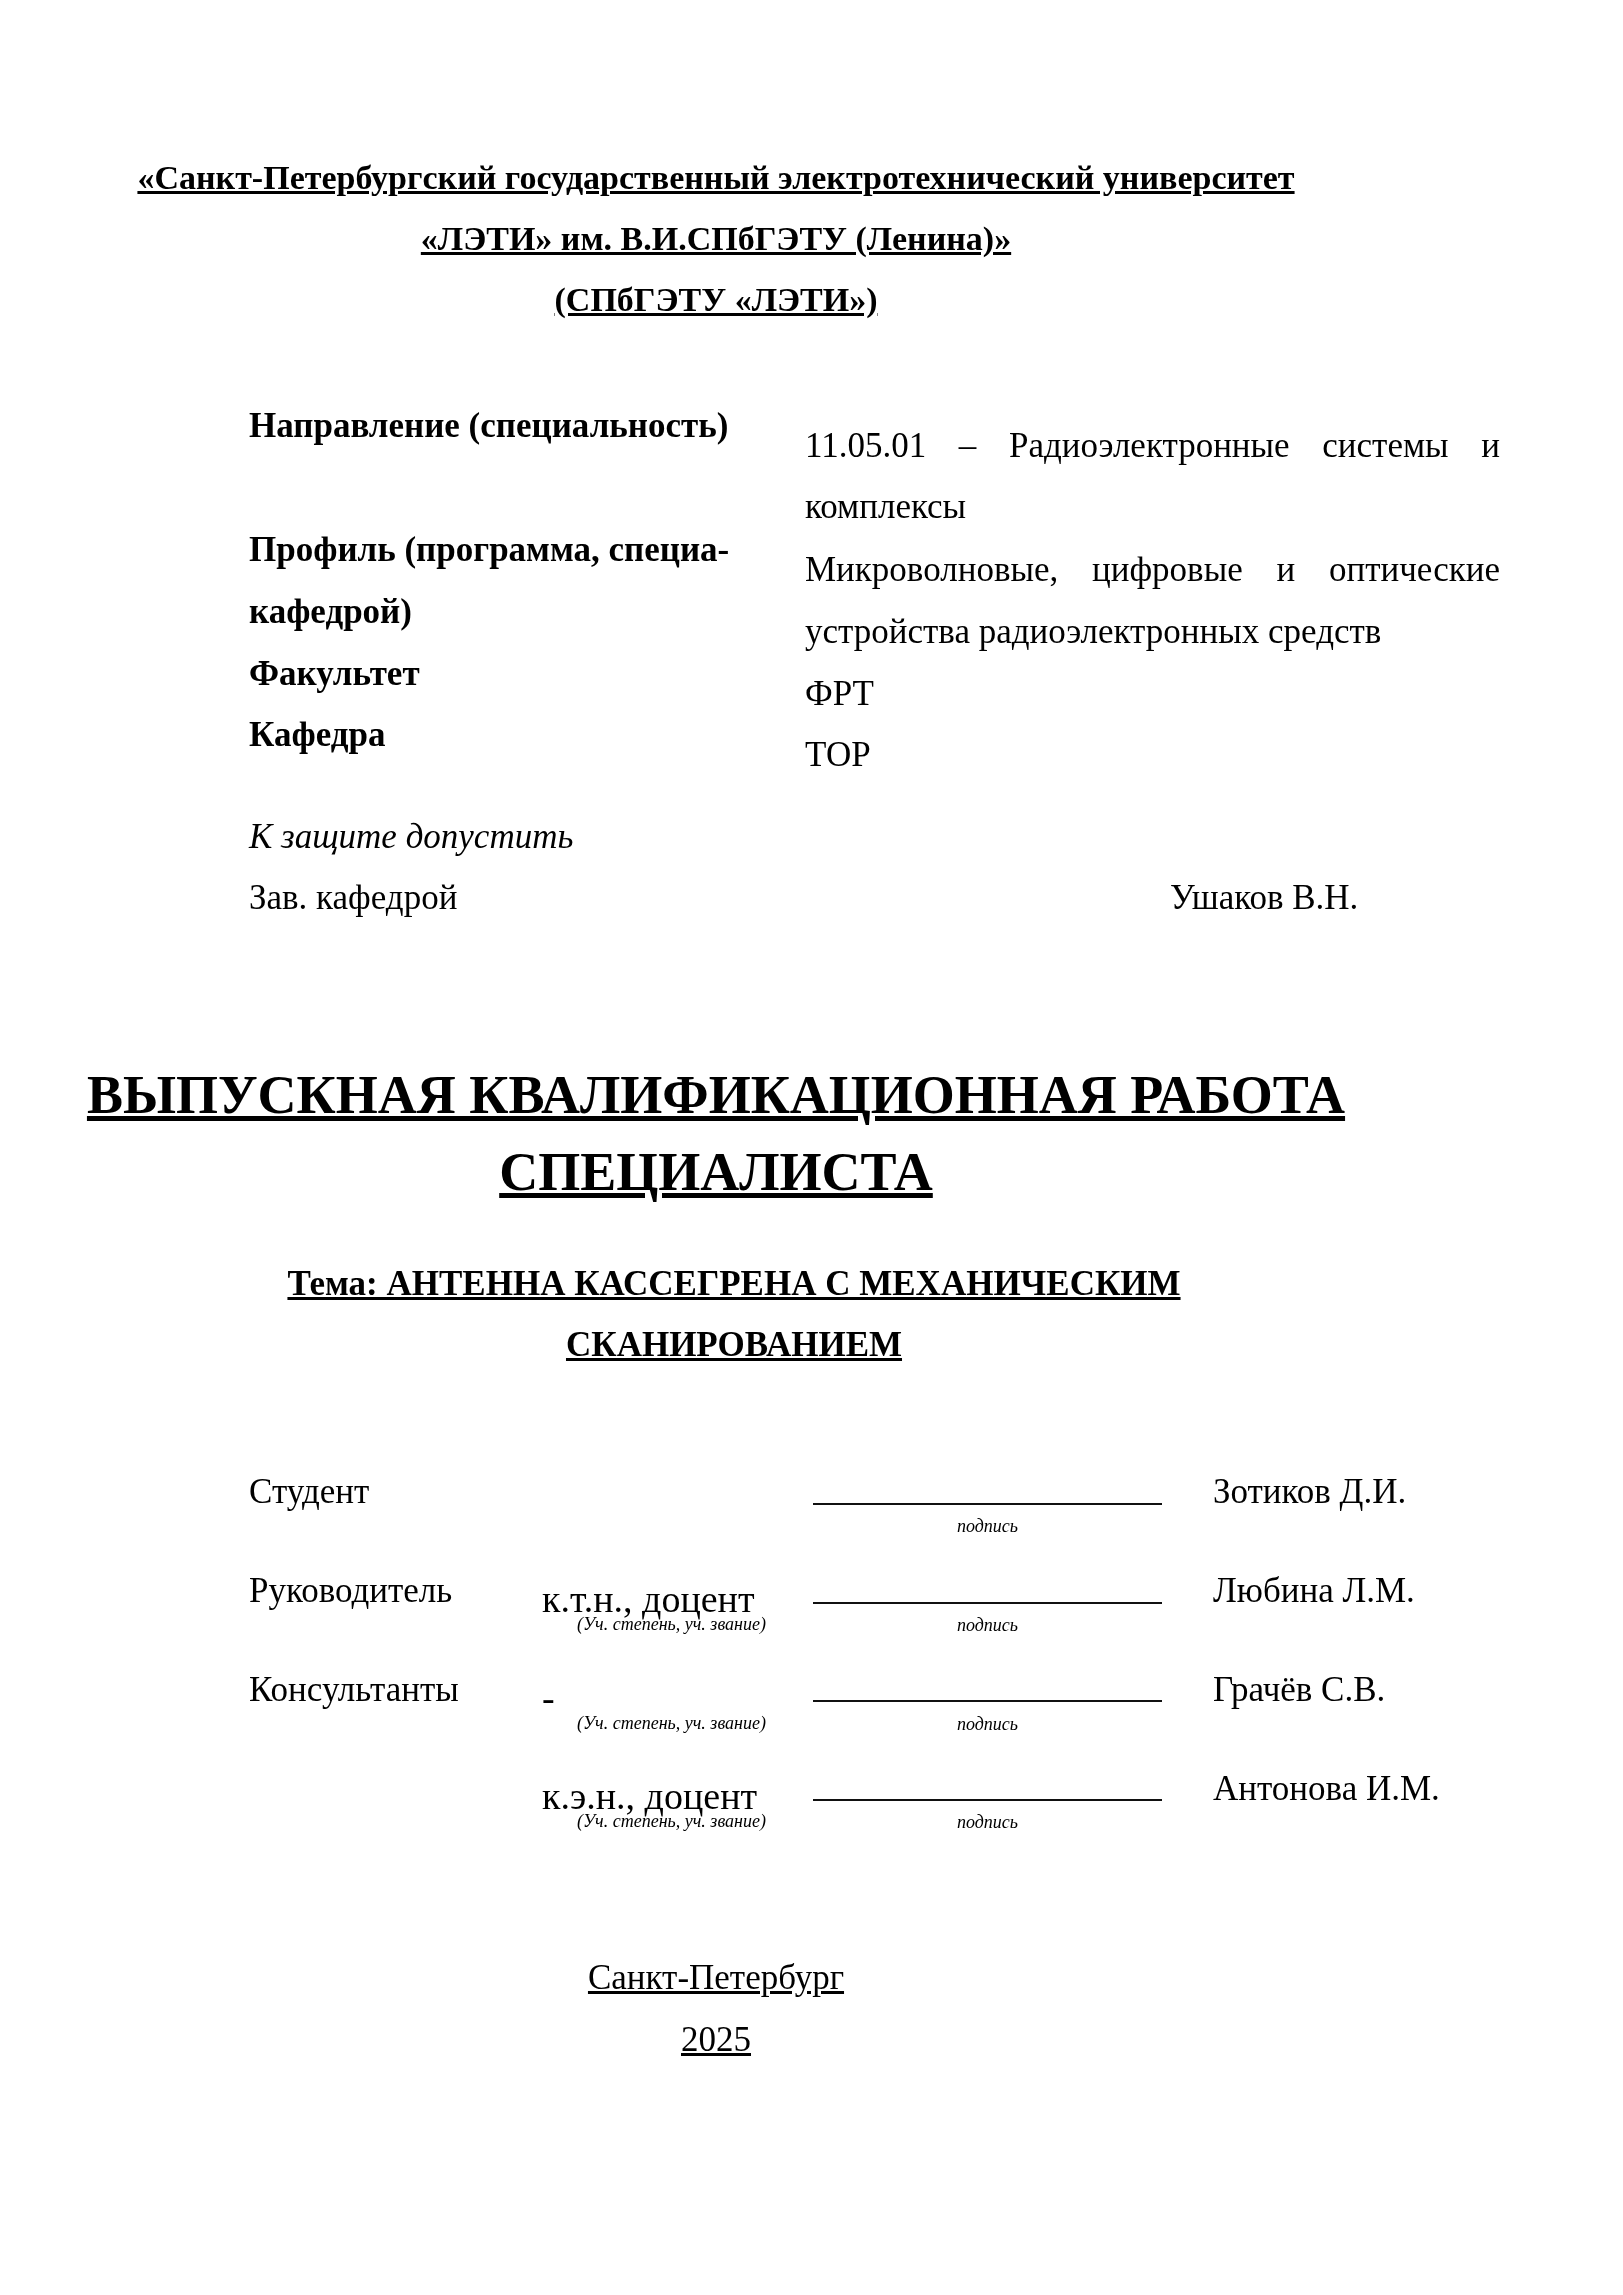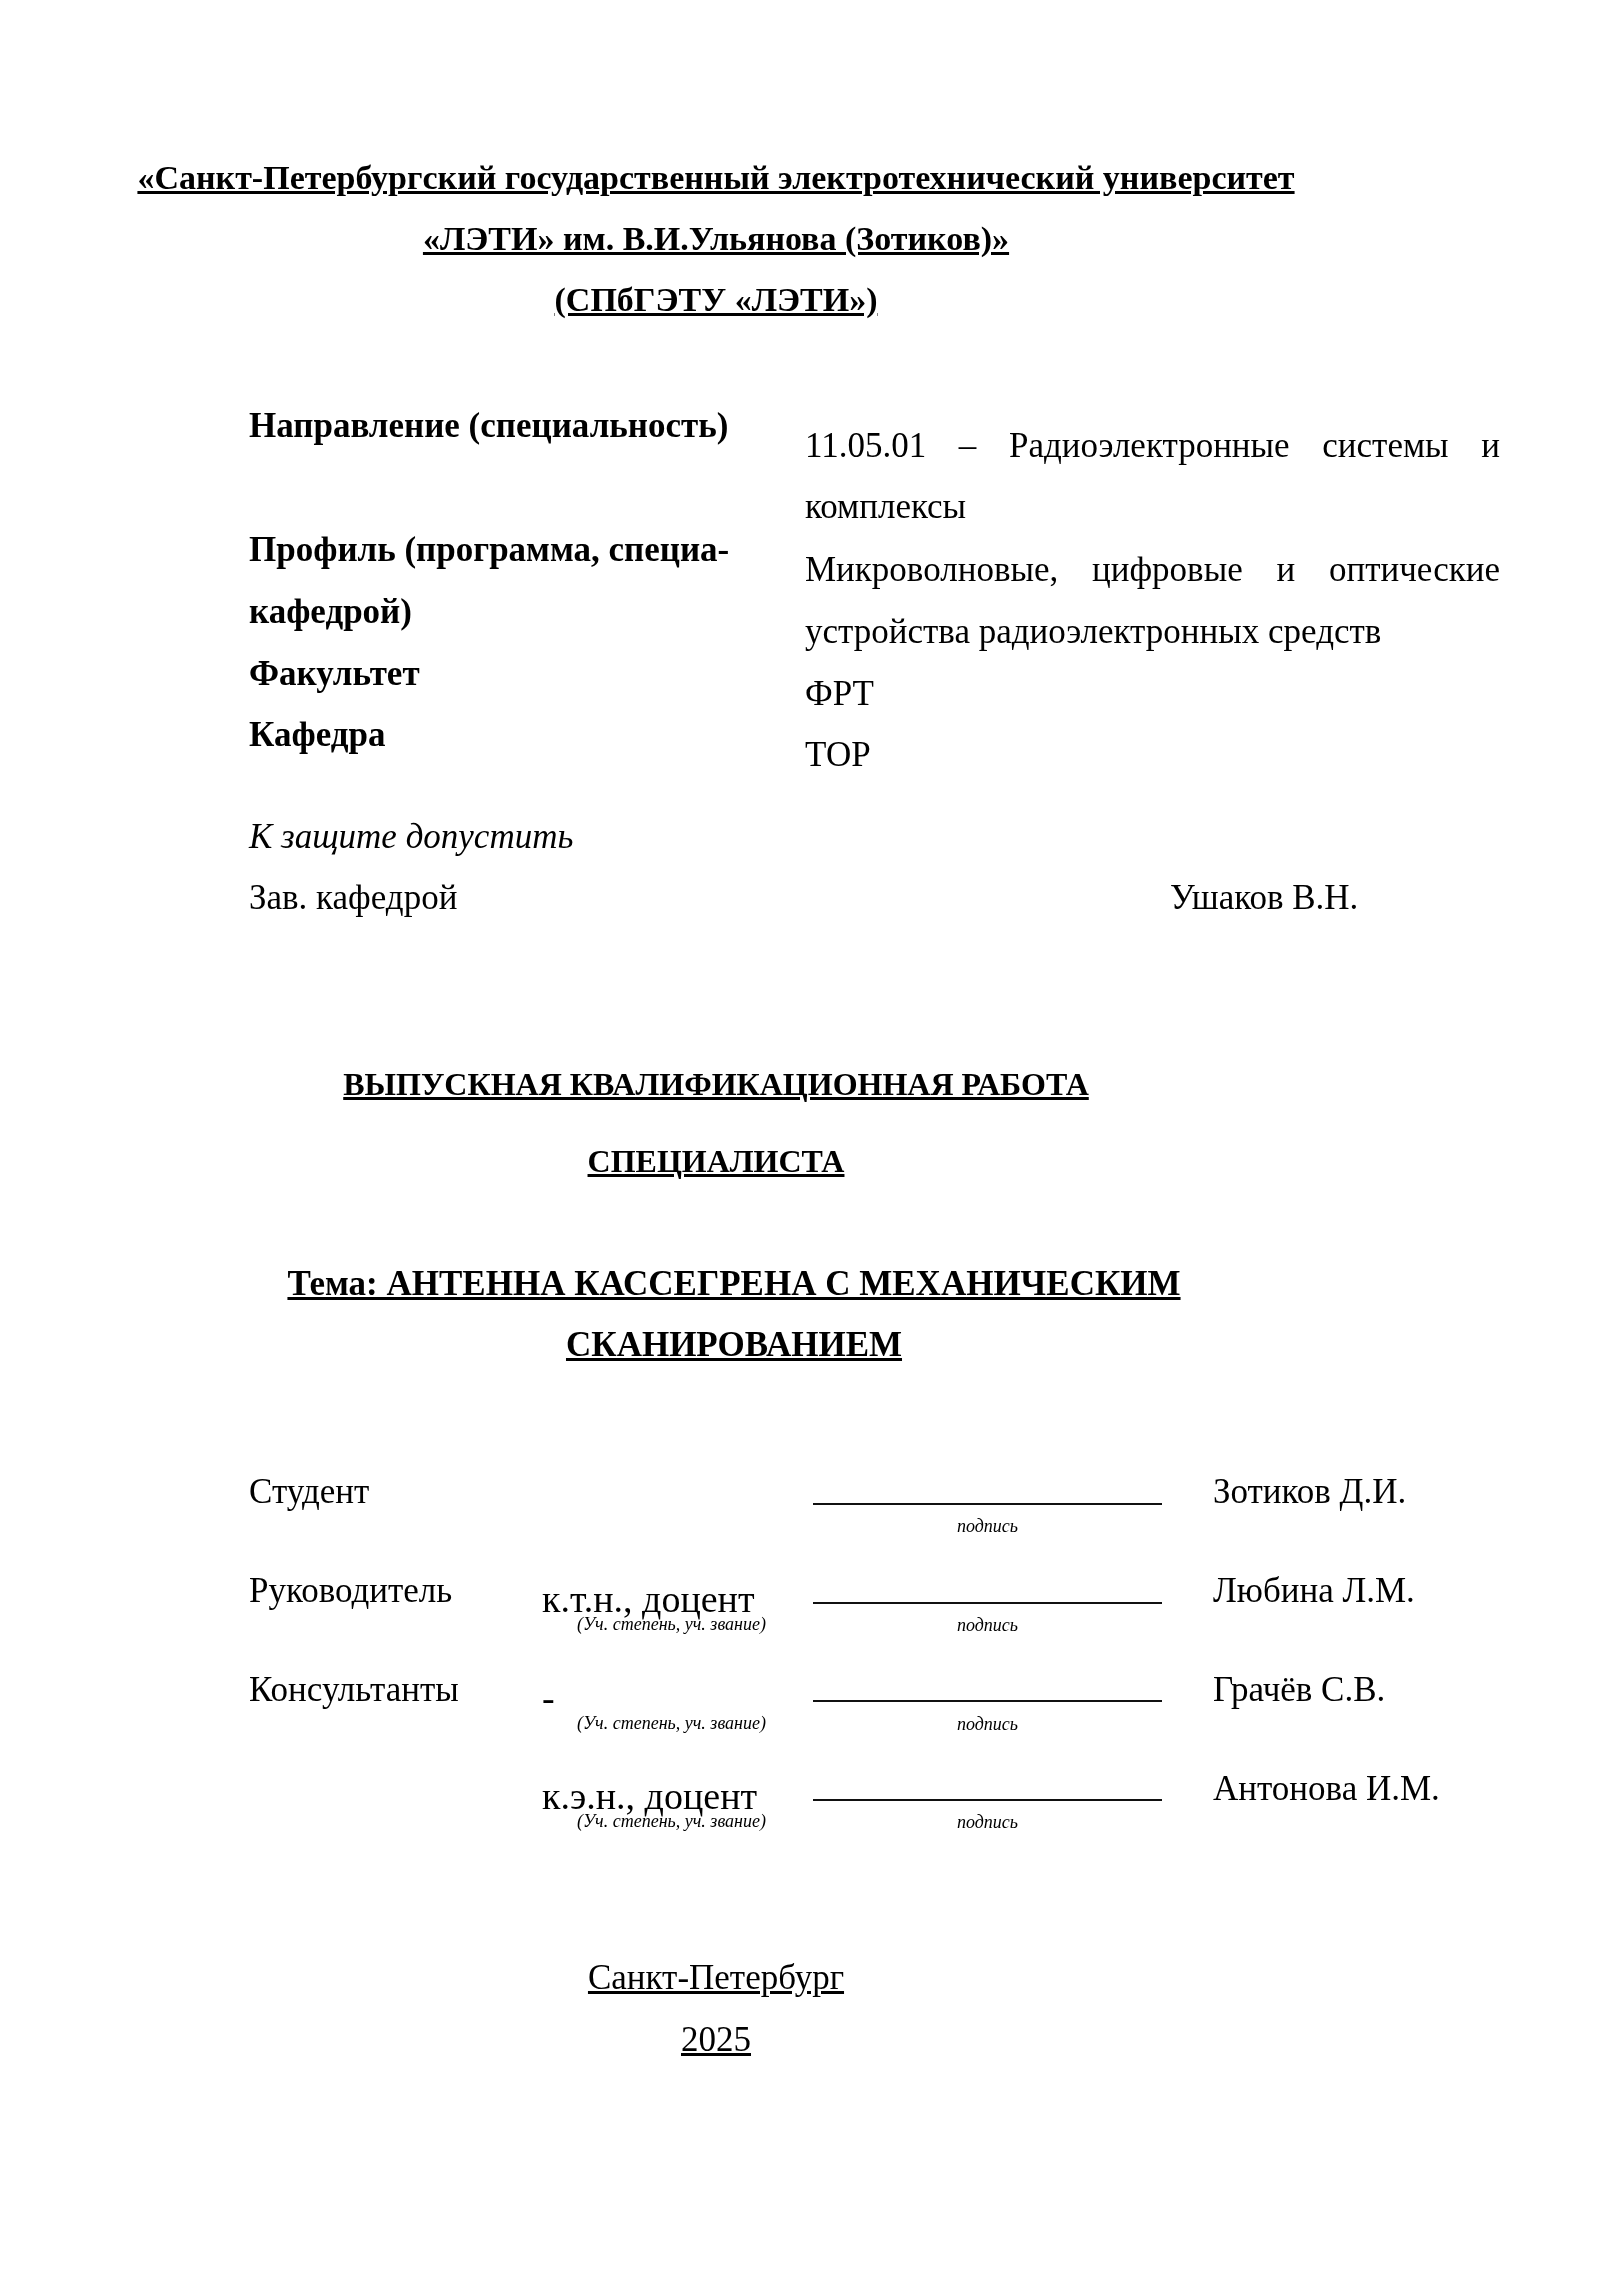--- a/index.html
+++ b/index.html
@@ -8,33 +8,33 @@
     font-family: "Liberation Serif", "DejaVu Serif", serif; color: #000;
   }
   .abs { position: absolute; white-space: nowrap; }
   .center { left: 0; width: 1432px; text-align: center; text-decoration: underline; }
   .hdr { font-size: 34px; font-weight: bold; line-height: 1; }
   .lbl { font-size: 35px; font-weight: bold; line-height: 1; }
   .val { font-size: 35px; line-height: 1; margin-top: 20px; }
   .justify { text-align: justify; text-align-last: justify; width: 695px; }
   .txt { font-size: 35px; line-height: 1; }
   .ital { font-style: italic; }
-  .title { font-size: 32px; font-weight: bold; line-height: 1; text-align: center; }
+  .title { font-size: 54px; font-weight: bold; line-height: 1; text-align: center; }
   .theme { font-size: 35px; font-weight: bold; line-height: 1; margin-left: 18px; }
   .degree { font-size: 38px; line-height: 1; width: 259px; text-align: left; }
   .caption { font-size: 18px; font-style: italic; line-height: 1; text-align: center; }
   .sigline { position: absolute; left: 813px; width: 349px; height: 2.4px; background: #111; }
   .sigcap { width: 349px; left: 813px; }
   .degcap { width: 259px; left: 542px; }
 </style>
 </head>
 <body>
 
 <div class="abs center hdr" style="top:161px">«Санкт-Петербургский государственный электротехнический университет</div>
-<div class="abs center hdr" style="top:222px">«ЛЭТИ» им. В.И.Ульянова (Зотиков)»</div>
+<div class="abs center hdr" style="top:222px">«ЛЭТИ» им. В.И.СПбГЭТУ (Ленина)»</div>
 <div class="abs center hdr" style="top:283px">(СПбГЭТУ «ЛЭТИ»)</div>
 
 <div>
   <div class="abs lbl" style="left:249px; top:408px">Направление (специальность)</div>
   <div class="abs val justify" style="left:805px; top:408px">11.05.01 – Радиоэлектронные системы и</div>
   <div class="abs val" style="left:805px; top:469px">комплексы</div>
 
   <div class="abs lbl" style="left:249px; top:532px">Профиль (программа, специа-</div>
   <div class="abs lbl" style="left:249px; top:594px">кафедрой)</div>
   <div class="abs val justify" style="left:805px; top:532px">Микроволновые, цифровые и оптические</div>

